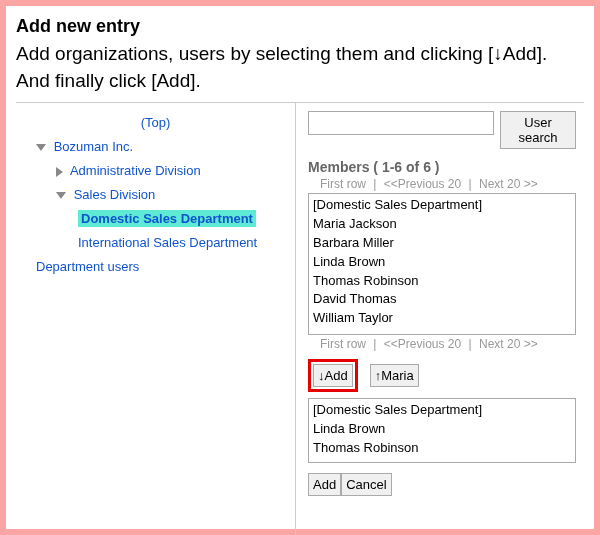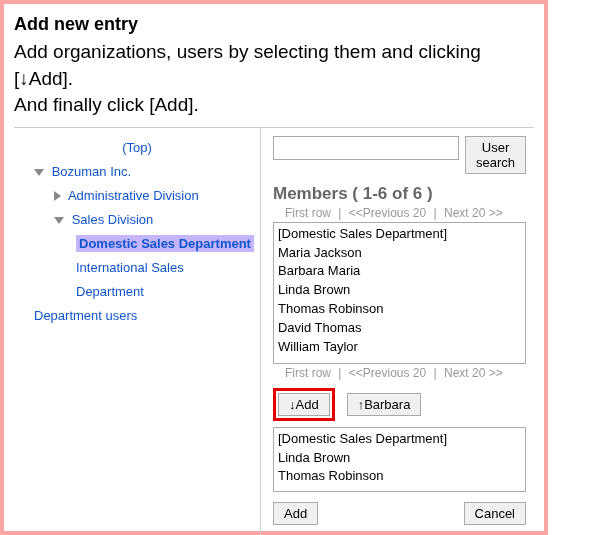--- a/index.html
+++ b/index.html
@@ -4,23 +4,23 @@
 <style>
   * { box-sizing: border-box; }
   body {
     margin: 0;
     font-family: Arial, Helvetica, sans-serif;
     font-size: 13px;
     color: #000;
     background: #fff;
   }
   .wrap {
-    width: 548px;
+    width: 600px;
     height: 535px;
-    border: 4px solid #fca5a5;
+    border: 6px solid #fca5a5;
     padding: 8px 10px;
   }
   .header-title {
     font-size: 18px;
     font-weight: bold;
     margin: 2px 0 4px 0;
   }
   .header-sub {
     font-size: 19px;
     line-height: 1.4;
@@ -60,46 +60,46 @@
     border-left: 5px solid transparent;
     border-right: 5px solid transparent;
     border-top: 7px solid #888;
   }
   .tri-right {
     border-top: 5px solid transparent;
     border-bottom: 5px solid transparent;
     border-left: 7px solid #888;
   }
   .selected {
-    background: #c4b5fd;
+    background: #5eead4;
     font-weight: bold;
     padding: 1px 3px;
   }
   .search-row {
     display: flex;
     gap: 6px;
     margin-bottom: 10px;
   }
   .search-input {
     flex: 1;
     height: 24px;
     border: 1px solid #aaa;
     padding: 2px 4px;
     font-size: 13px;
   }
   .btn {
     background: #f0f0f0;
     border: 1px solid #aaa;
-    padding: 3px 10px;
+    padding: 3px 4px;
     font-size: 13px;
     cursor: pointer;
     font-family: inherit;
   }
   .members-head {
-    font-size: 17px;
+    font-size: 14px;
     font-weight: bold;
     color: #666;
     margin-bottom: 2px;
   }
   .pager {
     font-size: 12px;
     color: #999;
     margin: 2px 12px;
   }
   .pager .sep { margin: 0 4px; }
@@ -123,21 +123,20 @@
   }
   .highlight-frame {
     border: 3px solid #e60000;
     padding: 2px;
     display: inline-block;
   }
   .final-row {
     margin-top: 10px;
     display: flex;
     gap: 0;
-    justify-content: space-between;
   }
 </style>
 </head>
 <body>
 
 <div class="wrap">
   <div class="header-title">Add new entry</div>
   <div class="header-sub">
     <span>Add organizations, users by selecting them and clicking [↓Add].</span><br>
     <span>And finally click [Add].</span>
@@ -185,40 +184,40 @@
         <span>First row</span>
         <span class="sep">|</span>
         <span>&lt;&lt;Previous 20</span>
         <span class="sep">|</span>
         <span>Next 20 &gt;&gt;</span>
       </div>
 
       <div class="listbox top">
         <div>[Domestic Sales Department]</div>
         <div>Maria Jackson</div>
-        <div>Barbara Maria</div>
+        <div>Barbara Miller</div>
         <div>Linda Brown</div>
         <div>Thomas Robinson</div>
         <div>David Thomas</div>
         <div>William Taylor</div>
       </div>
 
       <div class="pager">
         <span>First row</span>
         <span class="sep">|</span>
         <span>&lt;&lt;Previous 20</span>
         <span class="sep">|</span>
         <span>Next 20 &gt;&gt;</span>
       </div>
 
       <div class="action-row">
         <span class="highlight-frame">
           <button class="btn">↓Add</button>
         </span>
-        <button class="btn">↑Barbara</button>
+        <button class="btn">↑Maria</button>
       </div>
 
       <div class="listbox bottom">
         <div>[Domestic Sales Department]</div>
         <div>Linda Brown</div>
         <div>Thomas Robinson</div>
       </div>
 
       <div class="final-row">
         <button class="btn">Add</button>

